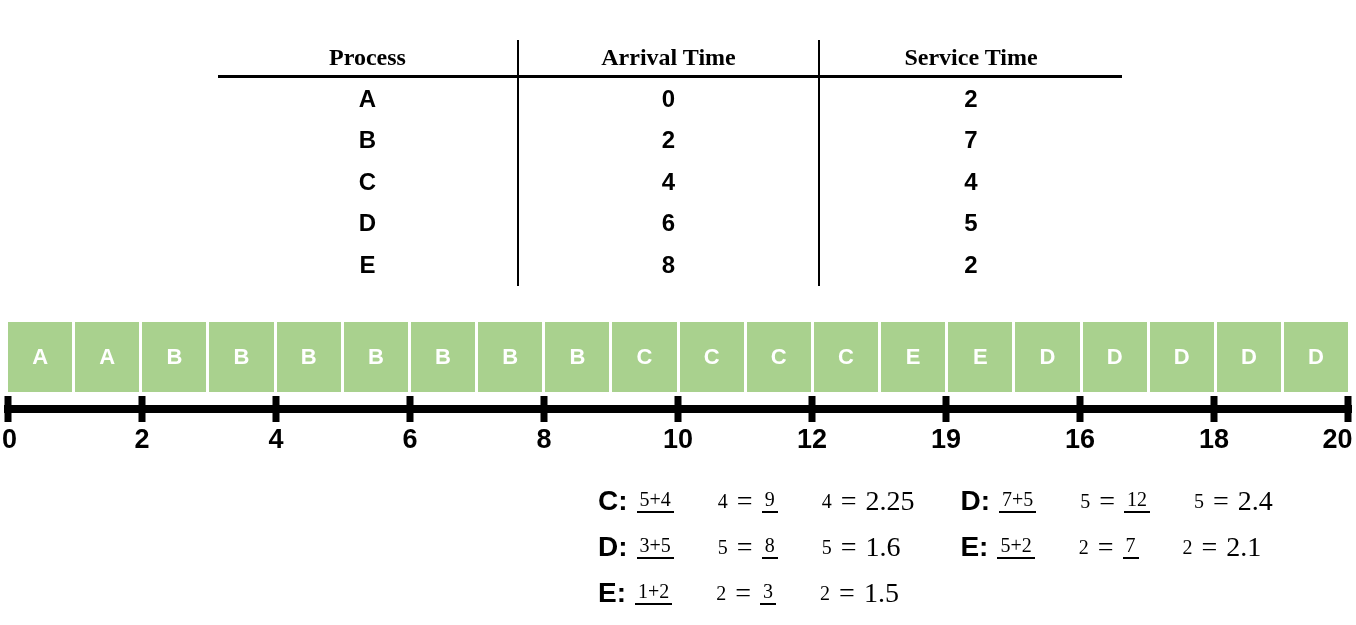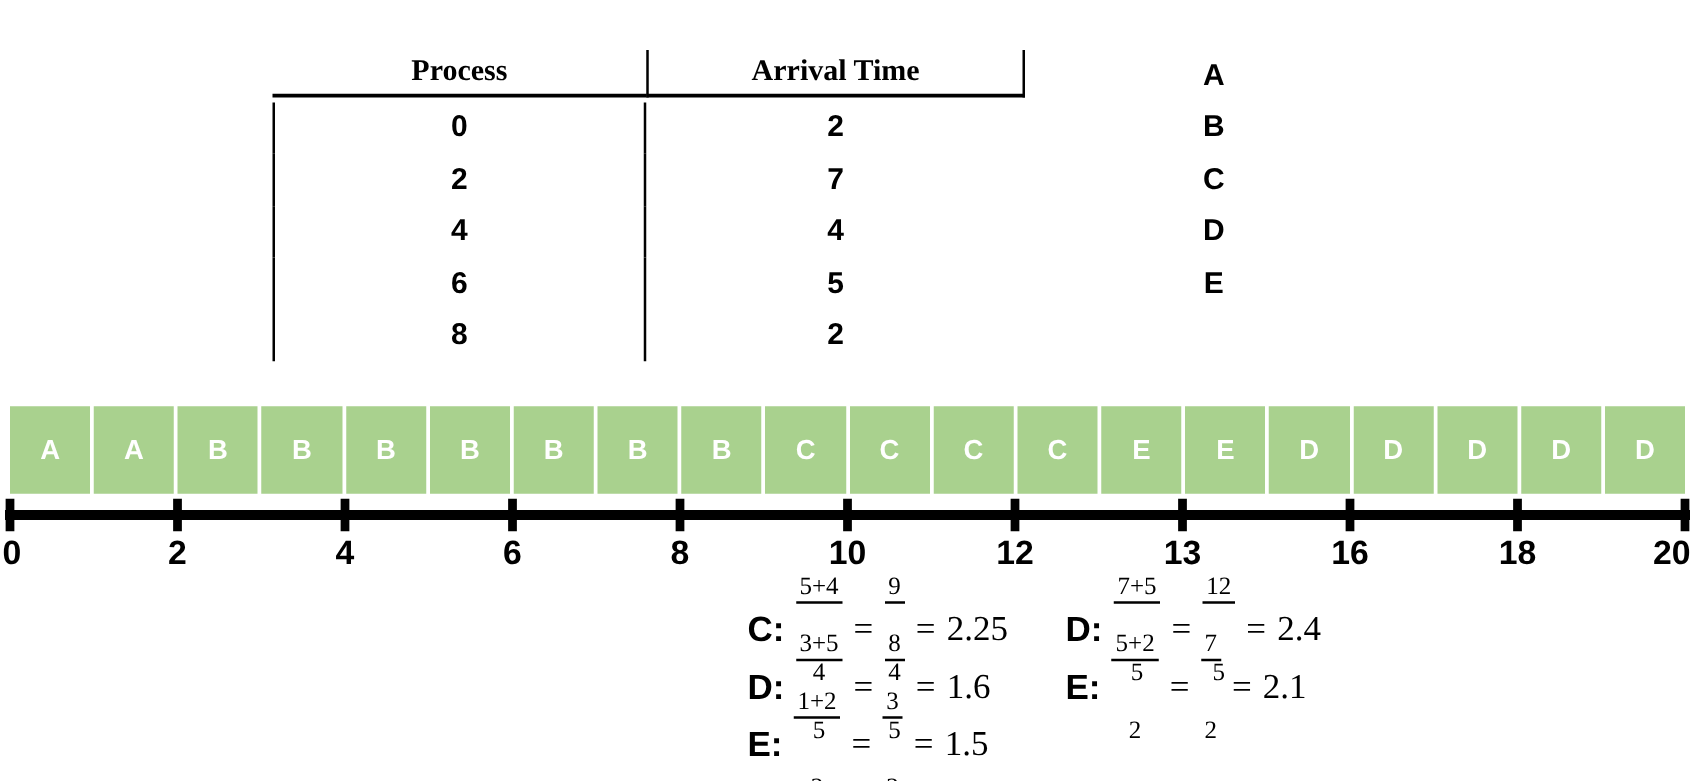--- a/index.html
+++ b/index.html
@@ -64,34 +64,35 @@
   
   .calcs {
     display: flex; align-items: flex-start;
     margin: 20px 0 0 598px;
     gap: 46px;
   }
   .calc-col { display: flex; flex-direction: column; }
   .cline { display: flex; align-items: center; gap: 9px; height: 46px; }
   .plabel { font-weight: bold; font-size: 28px; }
   .frac {
-    display: inline-flex; flex-direction: column; align-items: center;
+    display: inline-flex; flex-direction: row; align-items: center;
     font-family: "Liberation Serif", serif;
     font-size: 20px; line-height: 1.05; gap: 44px;
   }
   .frac .num { border-bottom: 2px solid var(--ink, #000); padding: 0 3px 1px 3px; }
   .frac .den { padding-top: 1px; }
   .eq, .val { font-family: "Liberation Serif", serif; font-size: 28px; }
 </style>
 </head>
 <body>
 
 <div class="ptable">
   <div class="cell hcell">Process</div>
   <div class="cell hcell mid">Arrival Time</div>
+  <div class="cell hcell">Service Time</div>
 
   <div class="cell bcell">A</div>
   <div class="cell bcell mid">0</div>
   <div class="cell bcell">2</div>
 
   <div class="cell bcell">B</div>
   <div class="cell bcell mid">2</div>
   <div class="cell bcell">7</div>
 
   <div class="cell bcell">C</div>
@@ -145,21 +146,21 @@
   <div class="tick" style="left:90%"></div>
   <div class="tick" style="left:100%"></div>
 
   <div class="tlabel first" style="left:0%">0</div>
   <div class="tlabel" style="left:10%">2</div>
   <div class="tlabel" style="left:20%">4</div>
   <div class="tlabel" style="left:30%">6</div>
   <div class="tlabel" style="left:40%">8</div>
   <div class="tlabel" style="left:50%">10</div>
   <div class="tlabel" style="left:60%">12</div>
-  <div class="tlabel" style="left:70%">13</div>
+  <div class="tlabel" style="left:70%">19</div>
   <div class="tlabel" style="left:80%">16</div>
   <div class="tlabel" style="left:90%">18</div>
   <div class="tlabel last" style="left:100%">20</div>
 </div>
 
 <div class="calcs">
 
   <div class="calc-col">
     <div class="cline">
       <span class="plabel">C:</span>

